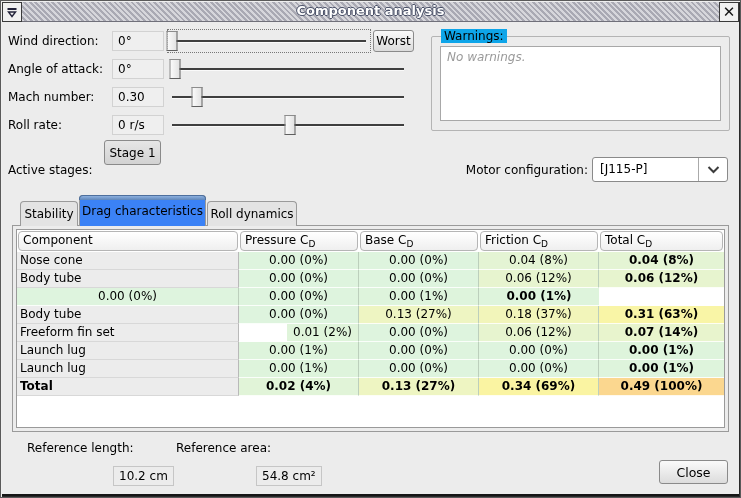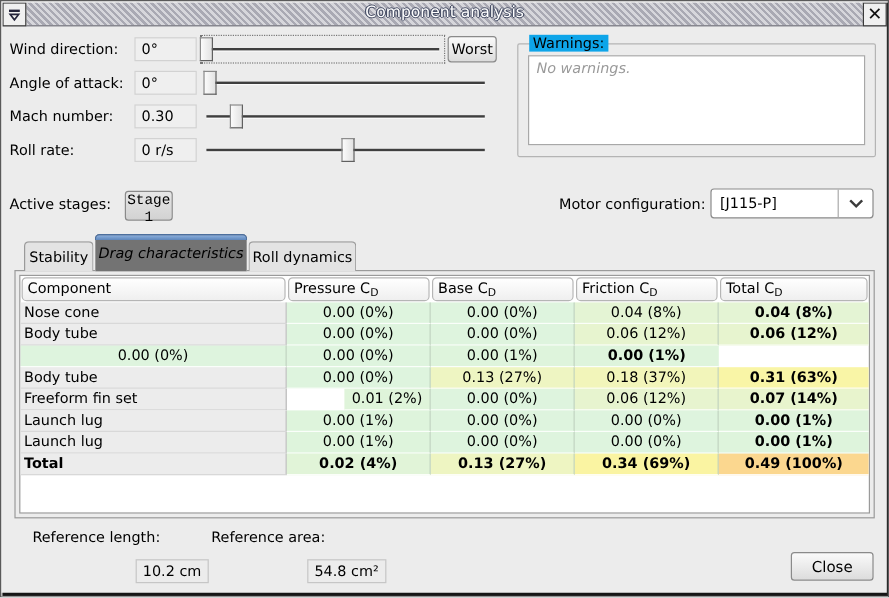--- a/index.html
+++ b/index.html
@@ -8,21 +8,21 @@
   .window { position:relative; width:741px; height:498px; background:#ececec; overflow:hidden; }
   .frame { position:absolute; inset:0; pointer-events:none; z-index:60;
            border:1px solid #5a5a5a;
            box-shadow: inset 1px 1px 0 #efefef, inset -1px -1px 0 #2a2a2a, inset 0 -3px 0 #151515; }
 
   
   .titlebar { position:absolute; left:2px; top:2px; right:2px; height:20px;
               background: repeating-linear-gradient(45deg, #a9a9b3 0 2px, #d6d6db 2px 4px);
               border-bottom:1px solid #70707a; }
   .title-text { position:absolute; left:0; right:0; top:1px; text-align:center;
-                font-weight:normal; font-size:13px; color:#fff;
+                font-weight:bold; font-size:13px; color:#fff;
                 text-shadow:-1px 0 0 #4a5168,1px 0 0 #4a5168,0 -1px 0 #4a5168,0 1px 0 #4a5168; }
   .tb-btn { position:absolute; top:0; width:20px; height:20px; background:#f0f0f0;
             border:1px solid #3a3a3a; display:flex; align-items:center; justify-content:center; cursor:pointer; }
   .tb-menu { left:0; }
   .tb-close { right:0; font-weight:bold; font-size:15px; line-height:1; color:#111; }
 
   
   .crow { position:absolute; left:0; height:22px; width:741px; }
   .clabel { position:absolute; left:8px; top:0; line-height:22px; }
   .cfield { position:absolute; left:112px; top:1px; width:52px; height:20px; line-height:18px;
@@ -40,34 +40,34 @@
   
   .warn-group { position:absolute; left:431px; top:36px; width:299px; height:95px;
                 border:1px solid #b4b4b4; border-radius:2px; }
   .warn-title { position:absolute; left:9px; top:-8px; background:#0ea5e9; padding:0 3px; }
   .warn-list { position:absolute; left:8px; right:8px; top:9px; bottom:9px; background:#fff;
                border:1px solid #a8a8a8; padding:3px 6px; }
   .warn-empty { font-style:italic; color:#9a9a9a; }
 
   
   .stages-label { position:absolute; left:8px; top:158px; line-height:24px; }
-  .stage-btn { position:absolute; left:104px; top:159px; width:40px; height:25px;
-               background:linear-gradient(#e6e6e6,#d2d2d2);font-family:Liberation Mono, monospace; }
+  .stage-btn { position:absolute; left:104px; top:140px; width:57px; height:25px;
+               background:linear-gradient(#e6e6e6,#d2d2d2); }
   .motor-label { position:absolute; left:440px; top:158px; width:148px; text-align:right; line-height:24px; }
   .combo { position:absolute; left:592px; top:157px; width:136px; height:25px; background:#fff;
            border:1px solid #8a8a8a; border-radius:3px; cursor:pointer; }
   .combo-value { position:absolute; left:7px; top:0; line-height:23px; }
   .combo-arrow { position:absolute; right:0; top:0; width:29px; height:23px; border-left:1px solid #aaa;
                  display:flex; align-items:center; justify-content:center; }
 
   
   .tab { position:absolute; top:201px; height:25px; background:#e3e3e3; border:1px solid #9a9a9a;
          border-bottom:none; border-radius:4px 4px 0 0; text-align:center; line-height:24px;
          font-size:12px; cursor:pointer; z-index:2; }
-  .tab.selected { top:195px; height:31px; background:#737373; z-index:3; line-height:30px;font-style:italic; }
+  .tab.selected { top:195px; height:31px; background:#3b82f6; z-index:3; line-height:30px; }
   .tab-accent { position:absolute; left:-1px; right:-1px; top:-1px; height:5px;
                 border:1px solid #4d6f9d; border-bottom:none; border-radius:4px 4px 0 0;
                 background:linear-gradient(#8cb0de,#5e86ba); }
 
   .tab-panel { position:absolute; left:12px; top:225px; width:717px; height:207px;
                border:1px solid #9a9a9a; background:#ececec; z-index:1; }
 
   
   .scrollpane { position:absolute; left:16px; top:229px; width:709px; height:199px;
                 border:1px solid #9a9a9a; background:#fff; z-index:2; overflow:hidden; }

